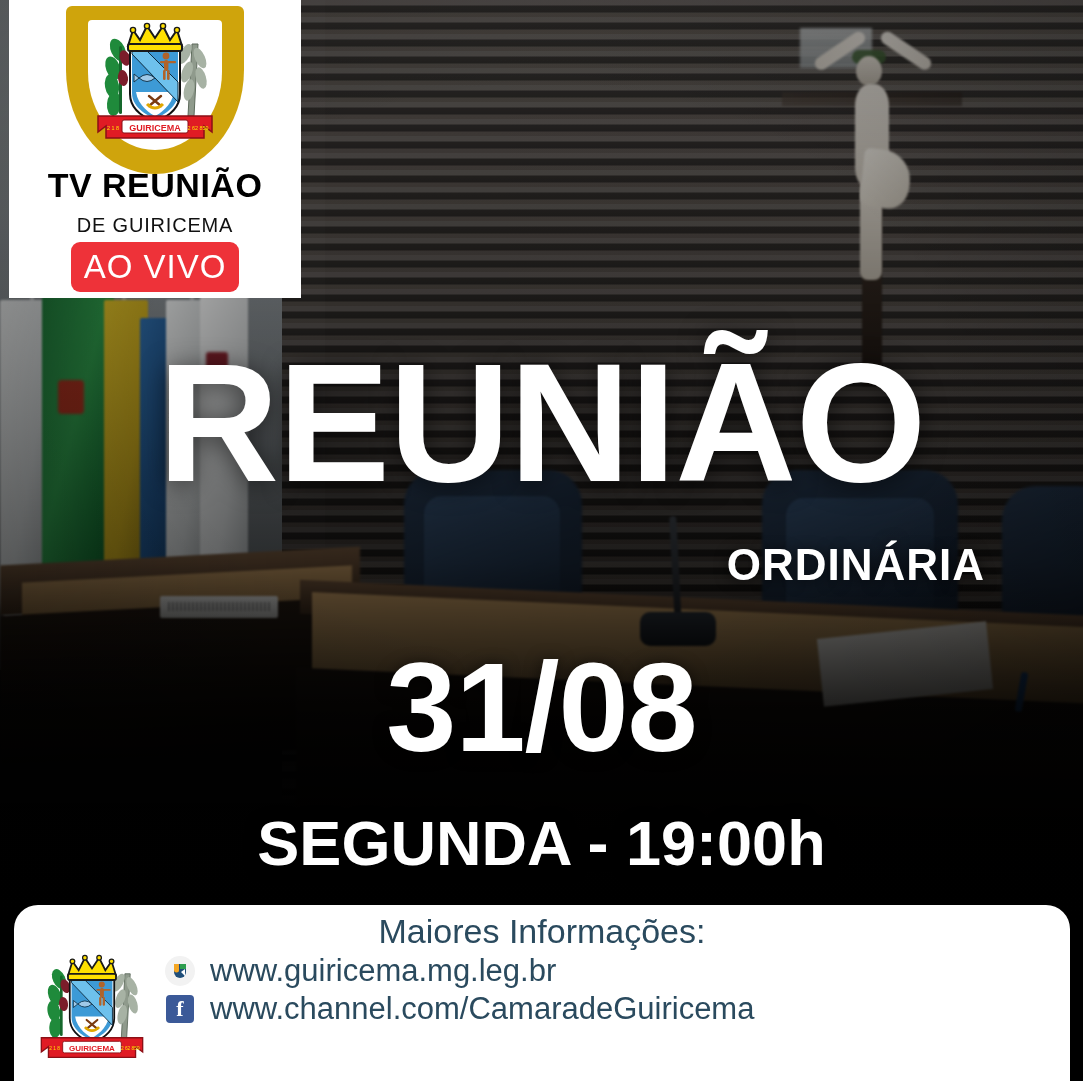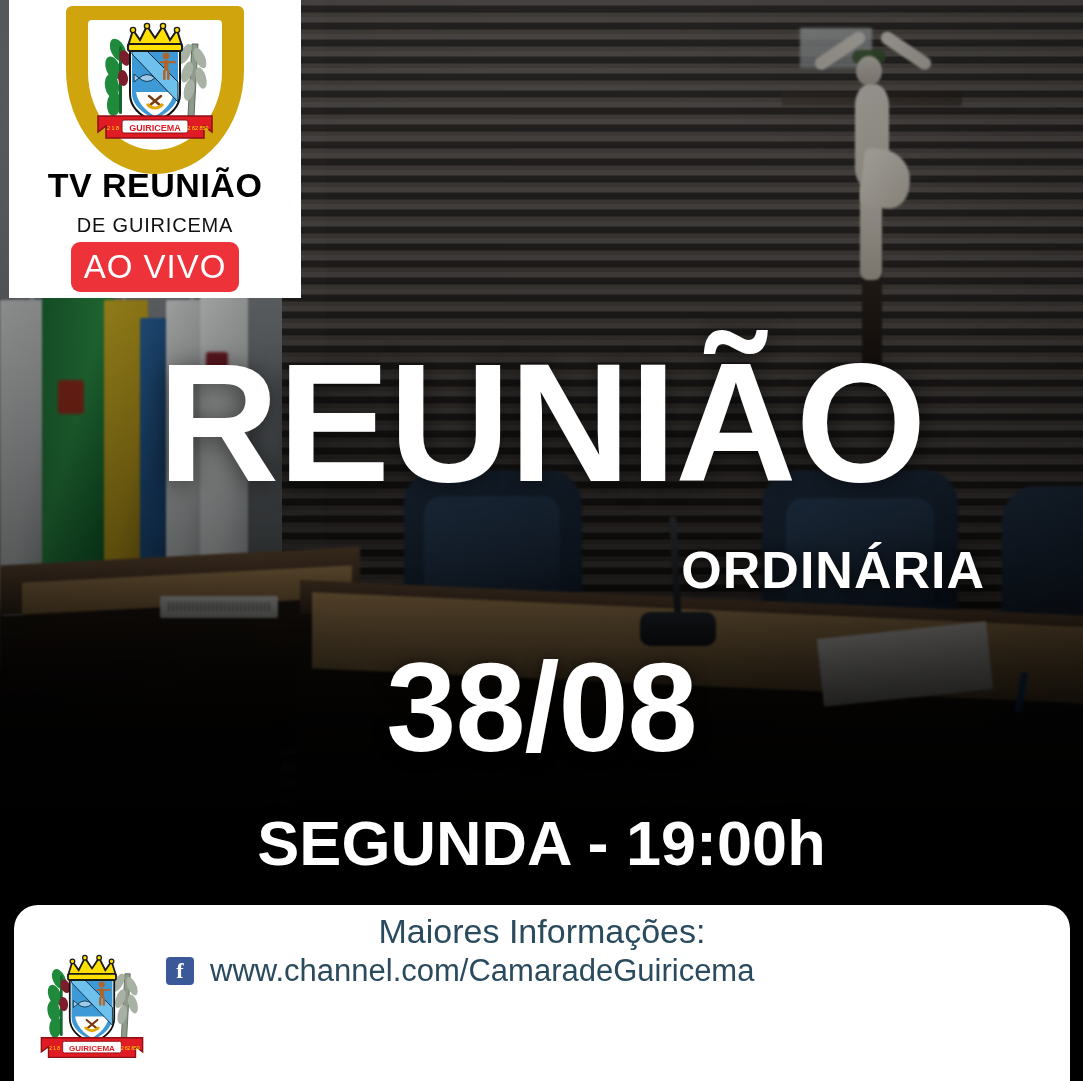--- a/index.html
+++ b/index.html
@@ -176,21 +176,21 @@
     position:absolute;left:0;right:0;top:342px;z-index:5;
     text-align:center;color:#fff;
   }
   .t-reuniao{
     font-size:168px;font-weight:bold;line-height:.88;
     letter-spacing:-1px;margin:8px;
     text-shadow:0 3px 26px rgba(0,0,0,.55);
   }
   .t-ordinaria{
     position:absolute;right:98px;top:198px;
-    font-size:52px;font-weight:bold;letter-spacing:1px;
+    font-size:44px;font-weight:bold;letter-spacing:1px;
     text-shadow:0 2px 14px rgba(0,0,0,.7);
   }
   .t-date{
     position:absolute;left:0;right:0;top:303px;
     font-size:126px;font-weight:bold;letter-spacing:-1px;line-height:1;
     text-shadow:0 2px 16px rgba(0,0,0,.6);
   }
   .t-day{
     position:absolute;left:0;right:0;top:470px;
     font-size:63px;font-weight:bold;letter-spacing:0px;line-height:1;
@@ -375,21 +375,21 @@
     </div>
 
     <div class="tv-title">TV REUNIÃO</div>
     <div class="tv-sub">DE GUIRICEMA</div>
     <div class="live-badge">AO VIVO</div>
   </div>
 
   <div class="headline">
     <div class="t-reuniao">REUNIÃO</div>
     <div class="t-ordinaria">ORDINÁRIA</div>
-    <div class="t-date">38/08</div>
+    <div class="t-date">31/08</div>
     <div class="t-day">SEGUNDA - 19:00h</div>
   </div>
 
   <div class="info-panel">
     <div class="info-title">Maiores Informações:</div>
     <div class="info-body">
       <svg class="coa-small" viewBox="0 0 126 134">
         <g fill="#1f8a3b">
           <ellipse cx="26" cy="30" rx="7" ry="12" transform="rotate(-25 26 30)"></ellipse>
           <ellipse cx="21" cy="48" rx="7" ry="12" transform="rotate(-20 21 48)"></ellipse>
@@ -442,20 +442,33 @@
           <path d="M6 96 L120 96 L120 112 L112 106 L112 118 L14 118 L14 106 L6 112 Z" fill="#e01b24" stroke="#8c0f16" stroke-width="1.5"></path>
           <rect x="30" y="100" width="66" height="13" rx="2" fill="#ffffff" stroke="#8c0f16" stroke-width="1"></rect>
           <text x="63" y="110.5" font-family="Liberation Sans, sans-serif" font-size="9" font-weight="bold" fill="#e01b24" text-anchor="middle">GUIRICEMA</text>
           <text x="21" y="110" font-family="Liberation Sans, sans-serif" font-size="5.4" fill="#ffe000" text-anchor="middle">2  1 8</text>
           <text x="106" y="110" font-family="Liberation Sans, sans-serif" font-size="5.4" fill="#ffe000" text-anchor="middle">2  62  859</text>
         </g>
       </svg>
 
       <div class="links">
 
+        <div class="link-row">
+          <span class="link-ico">
+            <span class="ico-site">
+              <svg width="20" height="20" viewBox="0 0 20 20">
+                <path d="M4 3 h12 v8 a6 6 0 0 1 -12 0 Z" fill="#1f4e79"></path>
+                <path d="M4 3 h5 v6 a2.5 2.5 0 0 1 -5 0 Z" fill="#f5a623"></path>
+                <path d="M10 3 h6 v5 h-6 Z" fill="#2e9e4f"></path>
+                <path d="M11 11 l4 -3 v7 Z" fill="#ffffff"></path>
+              </svg>
+            </span>
+          </span>
+          <span class="link-text">www.guiricema.mg.leg.br</span>
+        </div>
 
         <div class="link-row">
           <span class="link-ico">
             <span class="ico-fb">f</span>
           </span>
           <span class="link-text">www.channel.com/CamaradeGuiricema</span>
         </div>
 
 
       </div>

